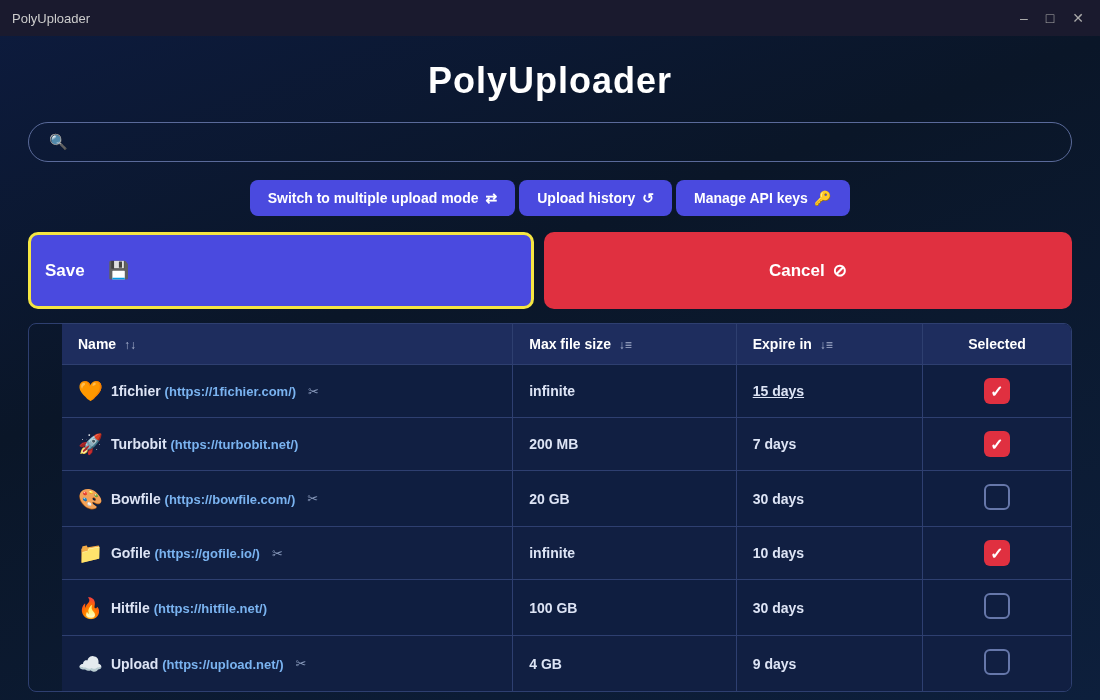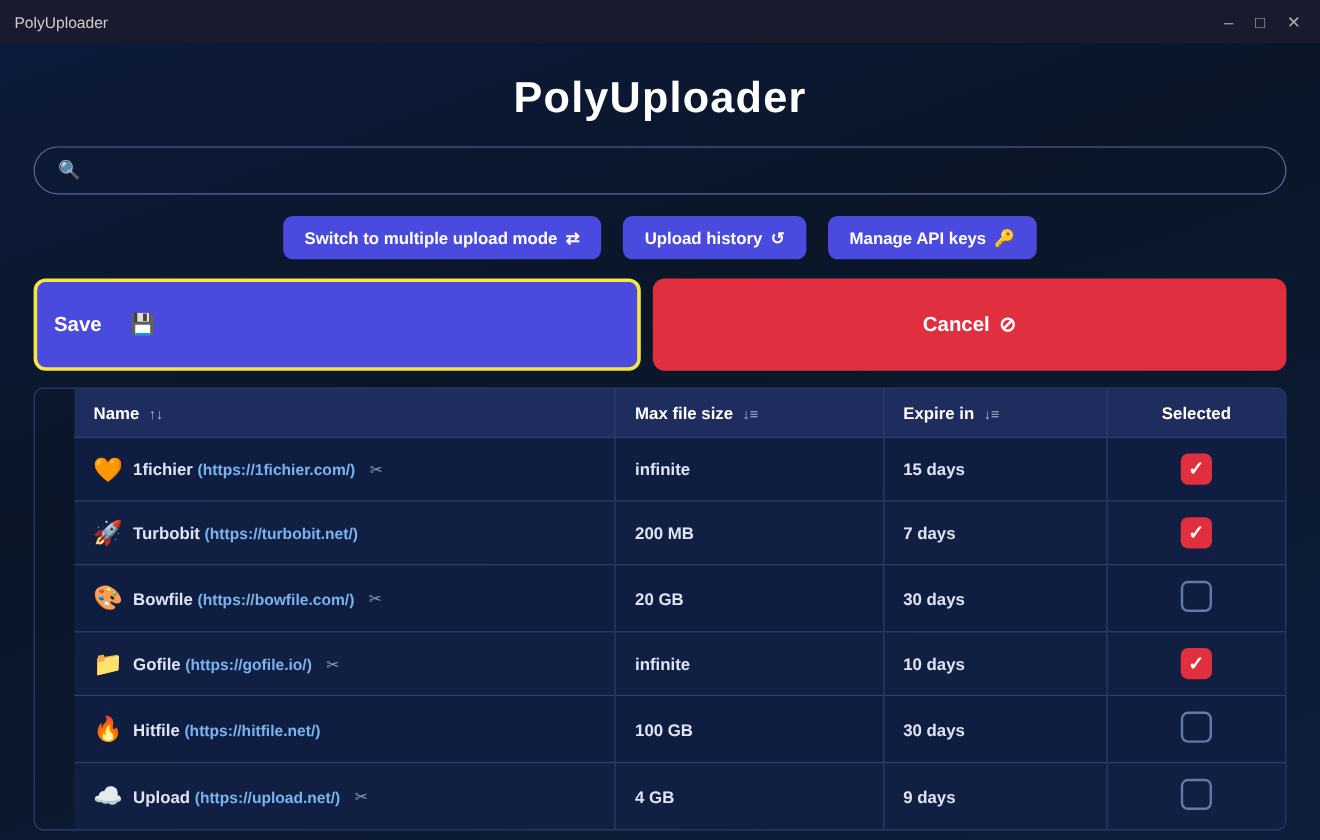--- a/index.html
+++ b/index.html
@@ -67,21 +67,21 @@
       color: #aabbd4;
       font-size: 15px;
       width: 100%;
     }
     .search-icon-char {
       color: #aabbd4;
       font-size: 15px;
     }
     .toolbar {
       display: flex;
-      gap: 18px;
+      gap: 4px;
       justify-content: center;
       margin-bottom: 16px;
       flex-wrap: wrap;
     }
     .toolbar-btn {
       background: #4a4adf;
       color: #fff;
       border: none;
       border-radius: 8px;
       padding: 10px 18px;
@@ -276,21 +276,21 @@
       <tbody id="table-body">
       <tr>
             <td>
               <div class="host-name">
                 <span class="host-icon">🧡</span>
                 <span style="font-weight: 700;">1fichier <a class="host-link" href="#">(https://1fichier.com/)</a></span>
                 <span class="edit-icon">✂</span>
               </div>
             </td>
             <td style="font-weight: 700;">infinite</td>
-            <td style="font-weight: 700;">15 days</td>
+            <td style="font-weight: 700; text-decoration: underline;">15 days</td>
             <td><div class="checkbox-checked">
                 <span class="checkmark">✓</span>
               </div></td>
           </tr>
           <tr>
             <td>
               <div class="host-name">
                 <span class="host-icon">🚀</span>
                 <span style="font-weight: 700;">Turbobit <a class="host-link" href="#">(https://turbobit.net/)</a></span>
               </div>

